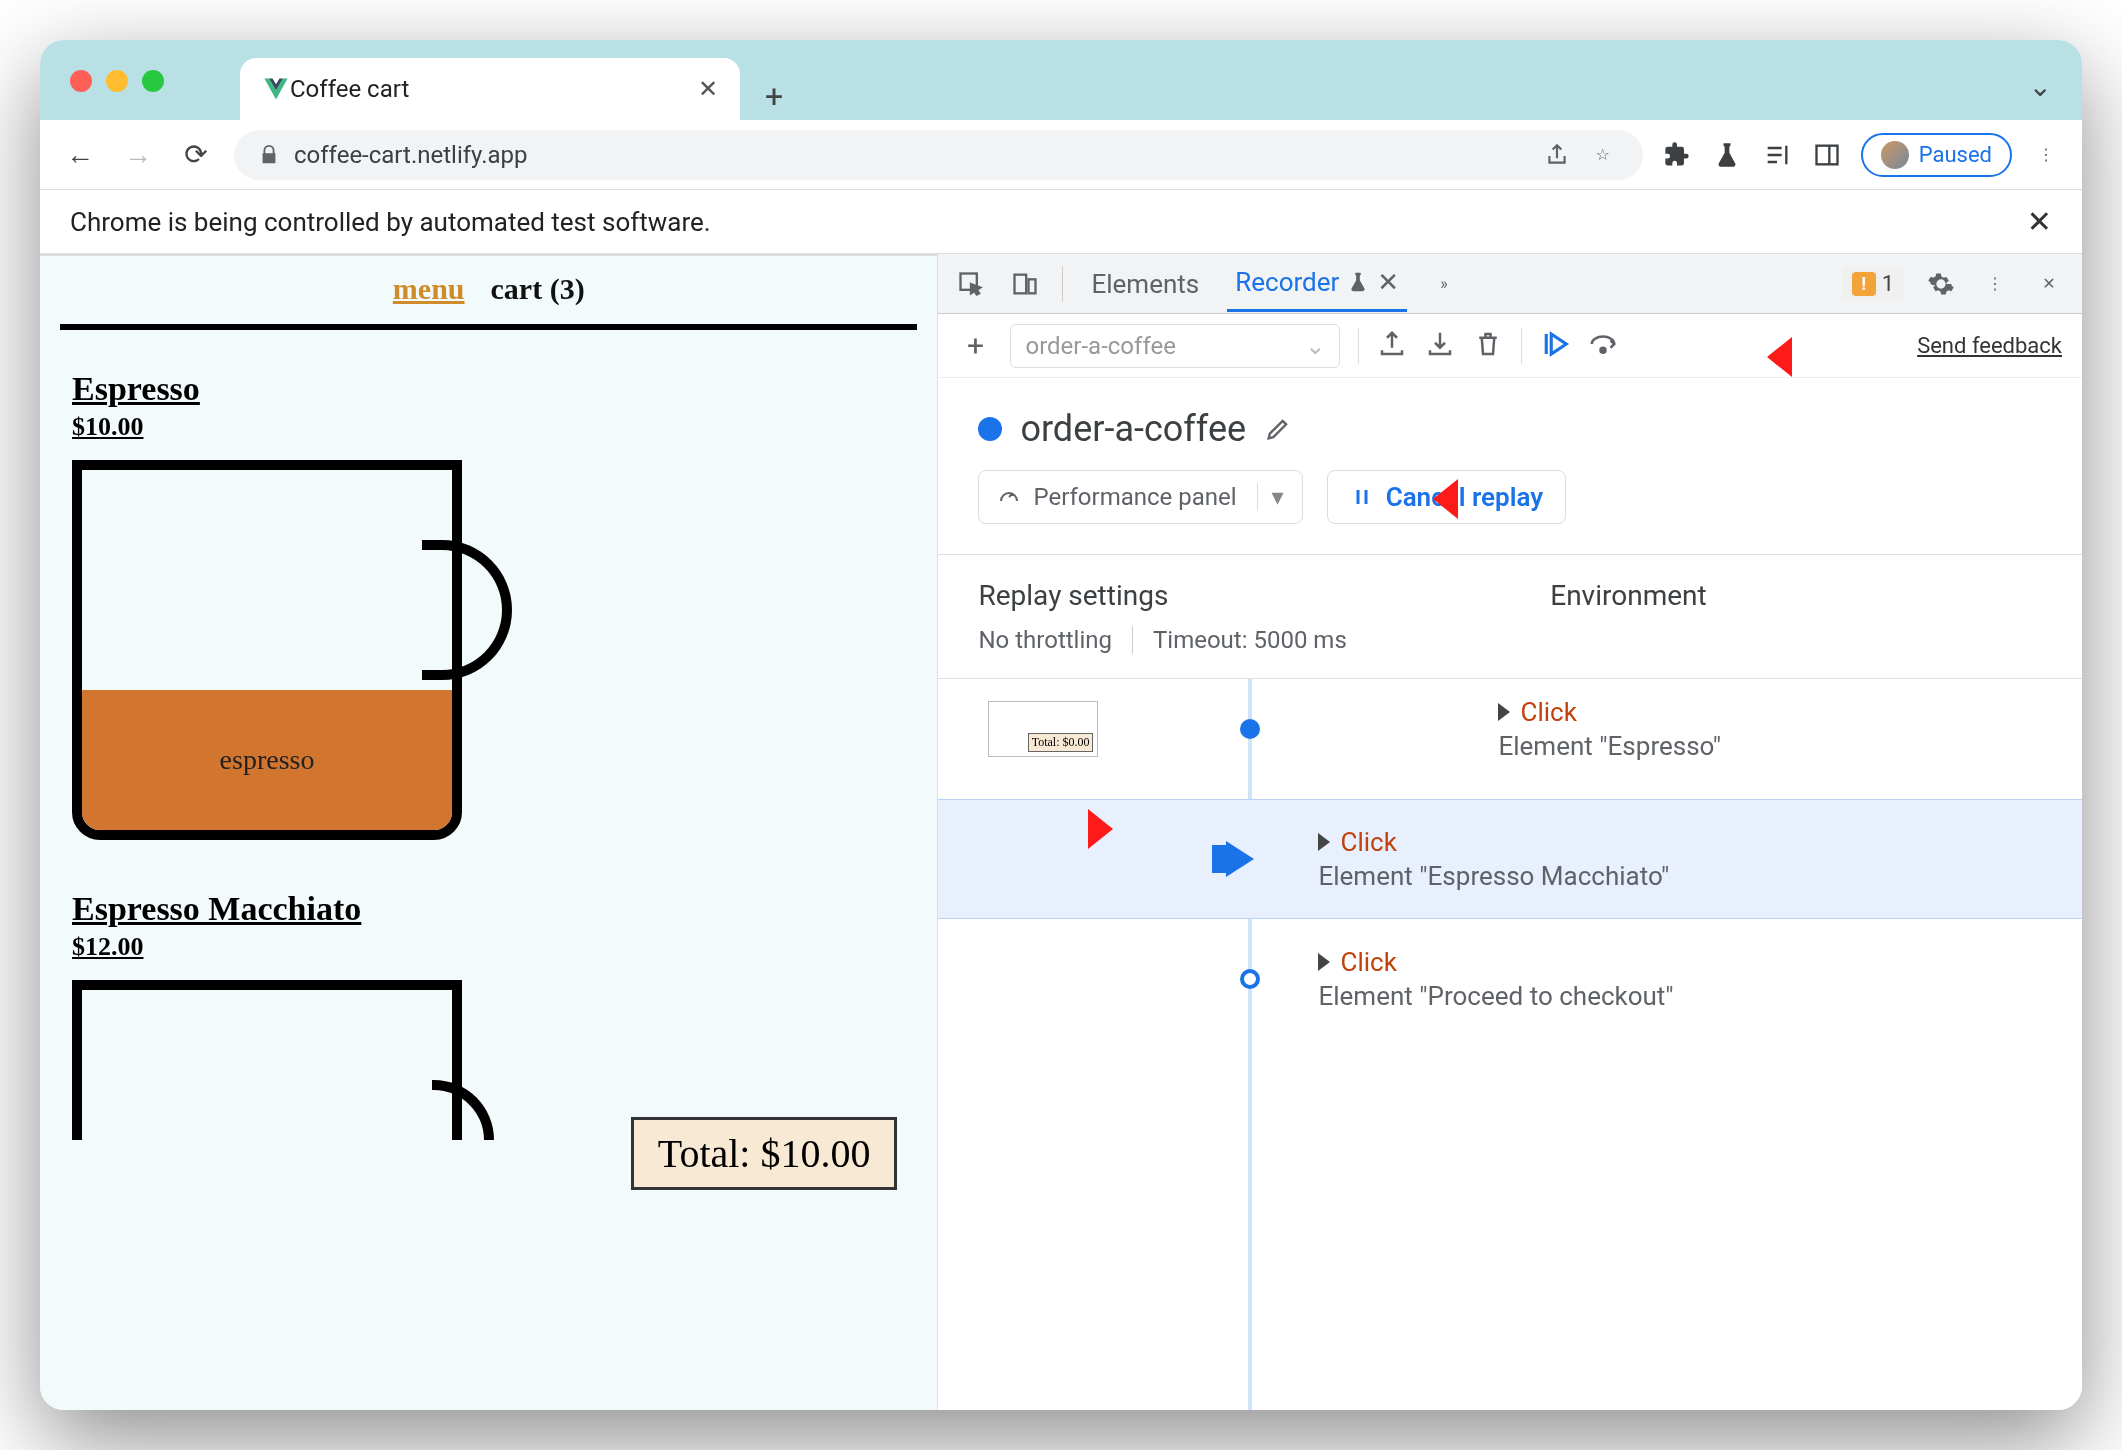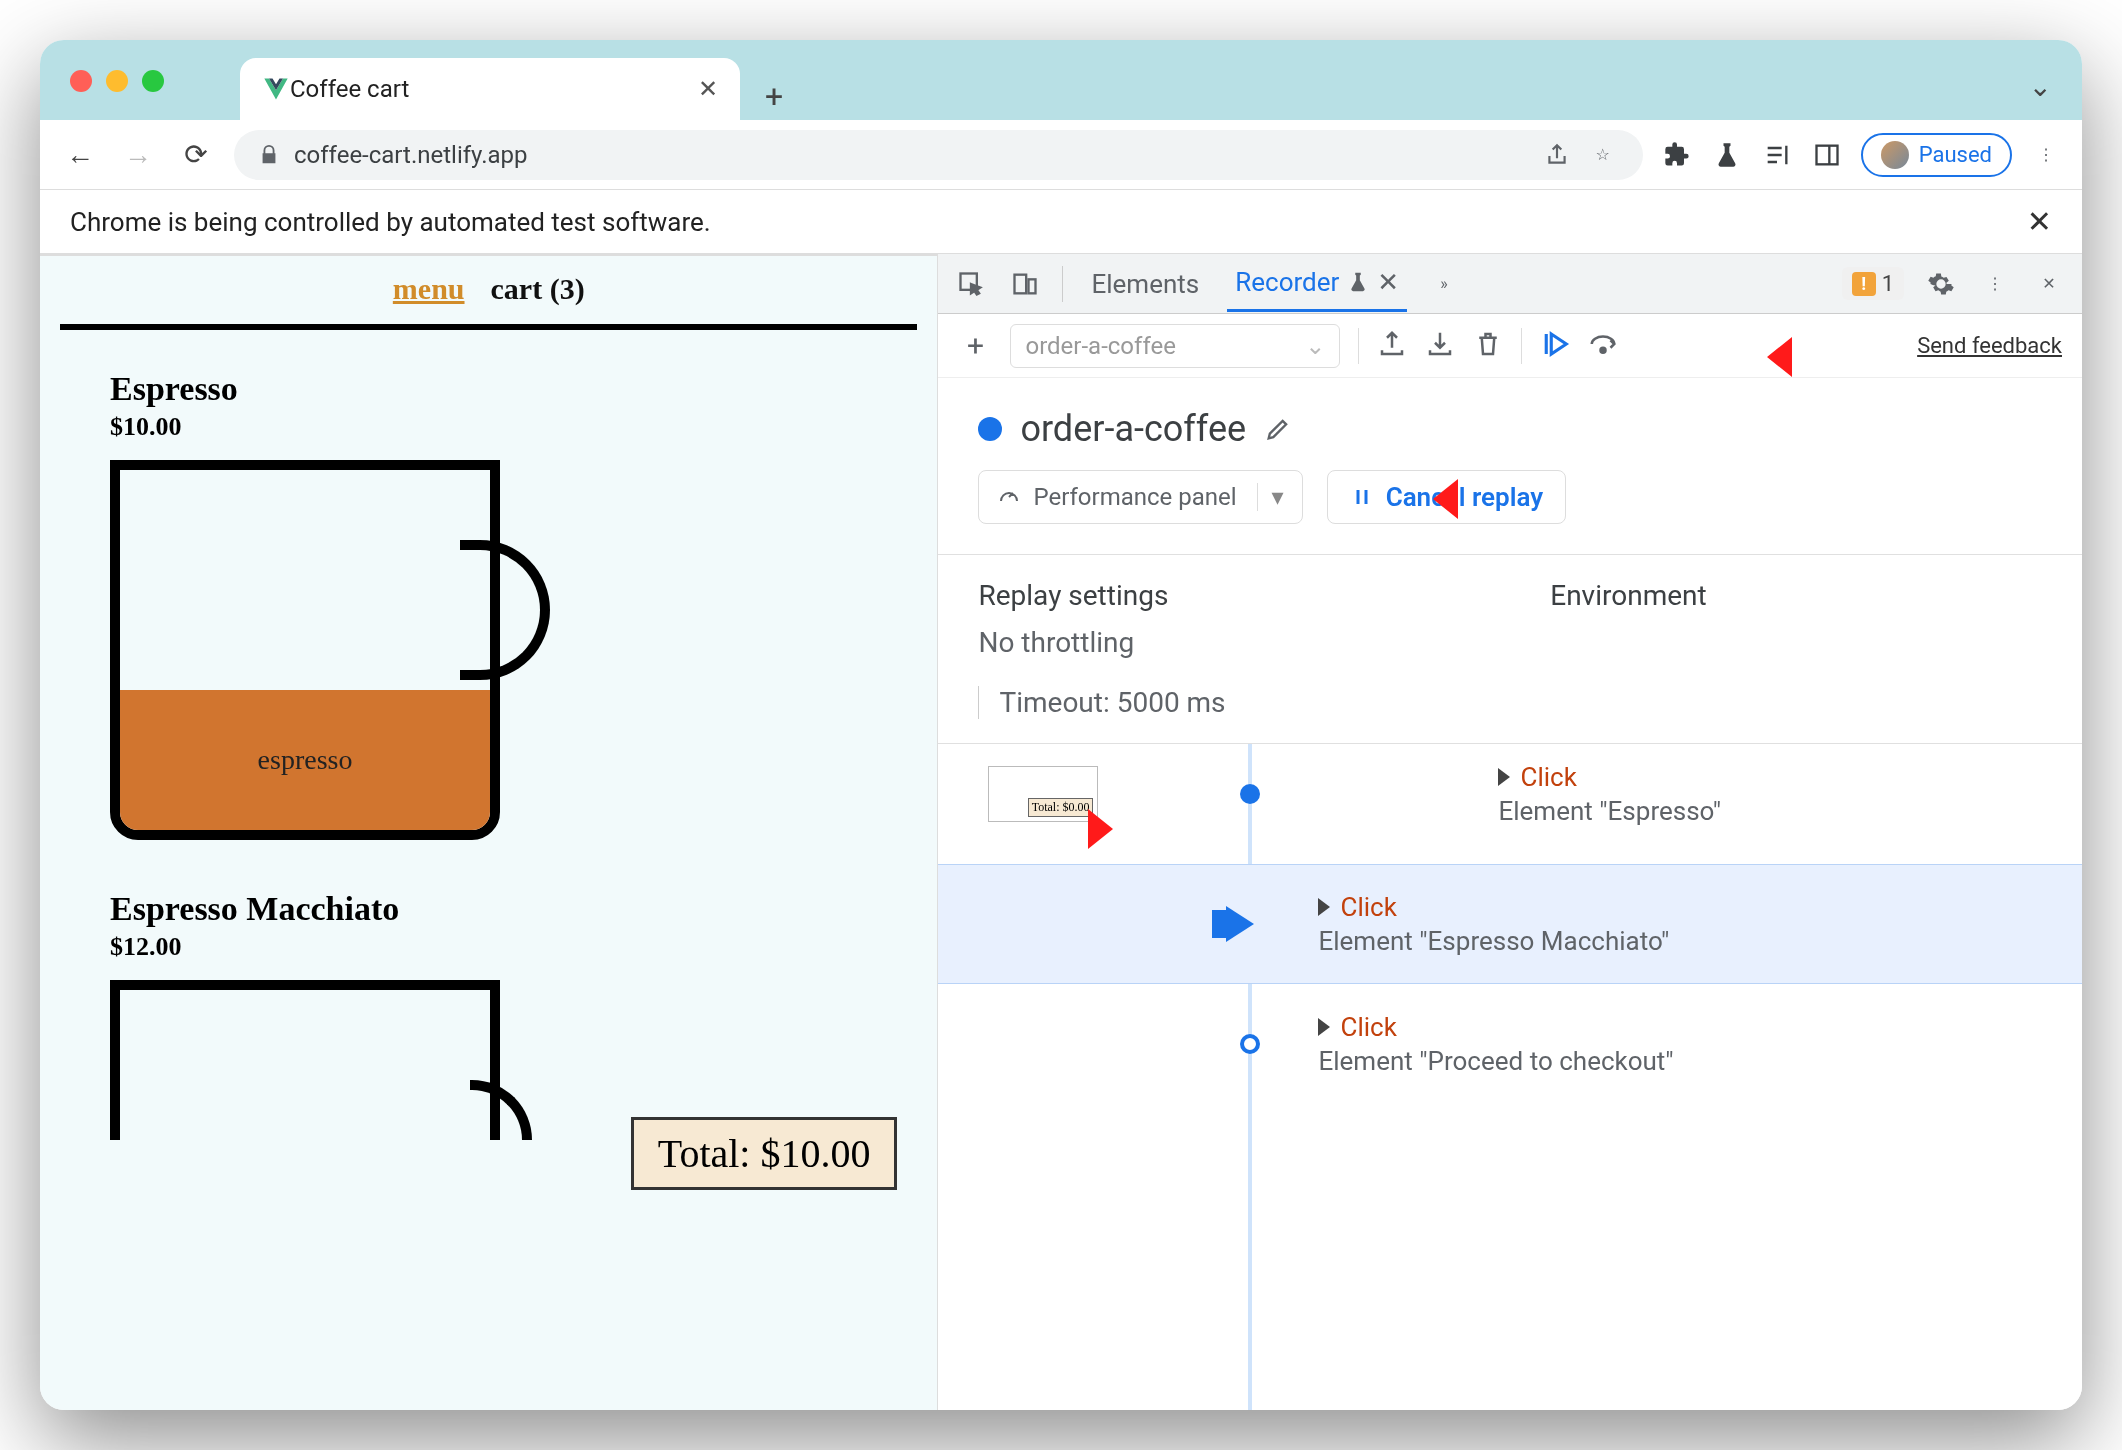--- a/index.html
+++ b/index.html
@@ -35,21 +35,21 @@
 .banner-close { margin-left: auto; font-size: 30px; color: #333; }
 
 .content { display: flex; height: calc(100% - 80px - 70px - 64px); }
 
 
 .page { flex: 0 0 44%; background: #f2fafb; border-right: 1px solid #ddd; overflow: hidden; border-top: 2px solid #ddd;}
 .page-nav { display: flex; justify-content: center; gap: 26px; padding: 16px 0 10px; font-family: Georgia, serif; font-size: 30px; }
 .page-nav .menu-link { color: #d18c2a; text-decoration: underline; text-decoration-color: #d18c2a; font-weight: bold;}
 .page-nav .cart-link { color: #111; font-weight: bold; }
 .page-divider { border-bottom: 6px solid #000; margin: 8px 20px 0; }
-.page-body { padding: 40px 70px; font-family: Georgia, serif; }
+.page-body { padding: 40px 32px; font-family: Georgia, serif; text-decoration: underline; }
 .product-title { font-size: 34px; font-weight: bold; }
 .product-price { font-size: 26px; font-weight: bold; margin-top: 4px; }
 .mug { margin-top: 18px; width: 440px; height: 380px; position: relative; }
 .mug-body { position: absolute; left: 0; top: 0; width: 390px; height: 380px; border: 10px solid #000; background: #f2fafb; border-radius: 0 0 28px 28px; overflow: hidden; }
 .mug-fill { position: absolute; bottom: 0; left: 0; right: 0; height: 140px; background: #d1752f; display: flex; align-items: center; justify-content: center; font-family: Georgia, serif; font-size: 28px; color: #222; }
 .mug-handle { position: absolute; right: 0px; top: 80px; width: 90px; height: 140px; border: 10px solid #000; border-left: none; border-radius: 0 70px 70px 0; }
 .mug2 { margin-top: 18px; width: 440px; height: 160px; position: relative; }
 .mug2-body { position: absolute; left: 0; top: 0; width: 390px; height: 160px; border: 10px solid #000; border-bottom: none; background: #f2fafb; }
 .mug2-handle { position: absolute; right: 18px; top: 100px; width: 62px; height: 60px; border: 10px solid #000; border-bottom: none; border-left: none; border-radius: 0 70px 0 0; }
 .total-pill { position: absolute; background: #f7e9d3; border: 3px solid #333; padding: 10px 24px; font-family: Georgia, serif; font-size: 40px; right: 10px; bottom: 10px; z-index: 5; }
@@ -76,21 +76,21 @@
 .rec-name { font-size: 36px; color: #3c4043; }
 
 .control-row { padding: 0 40px 30px; display: flex; gap: 24px; align-items: center; }
 .perf-panel { border: 1px solid #ddd; border-radius: 8px; height: 54px; display: flex; align-items: center; padding: 0 18px; gap: 12px; color: #5f6368; font-size: 24px; }
 .perf-caret { border-left: 1px solid #ddd; padding-left: 14px; margin-left: 8px; color: #888; }
 .cancel-btn { border: 1px solid #ddd; border-radius: 8px; height: 54px; display: flex; align-items: center; padding: 0 22px; gap: 12px; color: #1a73e8; font-size: 26px; font-weight: 600; }
 
 .settings-row { display: flex; border-top: 1px solid #e0e0e0; border-bottom: 1px solid #e0e0e0; }
 .settings-col { flex: 1; padding: 24px 40px; }
 .settings-title { font-size: 28px; color: #3c4043; margin-bottom: 14px; }
-.settings-vals { display: flex; gap: 27px; font-size: 28px; color: #5f6368; flex-direction: column; }
+.settings-vals { display: flex; gap: 20px; font-size: 24px; color: #5f6368; }
 .settings-vals .sep { border-left: 1px solid #ccc; padding-left: 20px; }
 
 .steps { flex: 1; overflow: hidden; position: relative; }
 .timeline-vline { position: absolute; left: 310px; top: 0; bottom: 0; width: 4px; background: #cfe3fb; }
 .step { display: flex; align-items: center; padding: 20px 20px; position: relative; min-height: 120px;}
 .step.highlight { background: #e8f0fe; border-top: 1px solid #b9d3f7; border-bottom: 1px solid #b9d3f7; }
 .step-thumb { width: 110px; margin-left: 30px; margin-right: 40px;}
 .thumb-box { width: 110px; border: 1px solid #bbb; background: #fff; position: relative; height: 56px;}
 .thumb-total { position: absolute; right: 4px; bottom: 4px; font-size: 12px; border: 1px solid #666; background: #f7e9d3; padding: 1px 3px; font-family: Georgia, serif; }
 .step-marker { position: absolute; left: 296px; width: 32px; height: 32px; display: flex; align-items: center; justify-content: center; }

